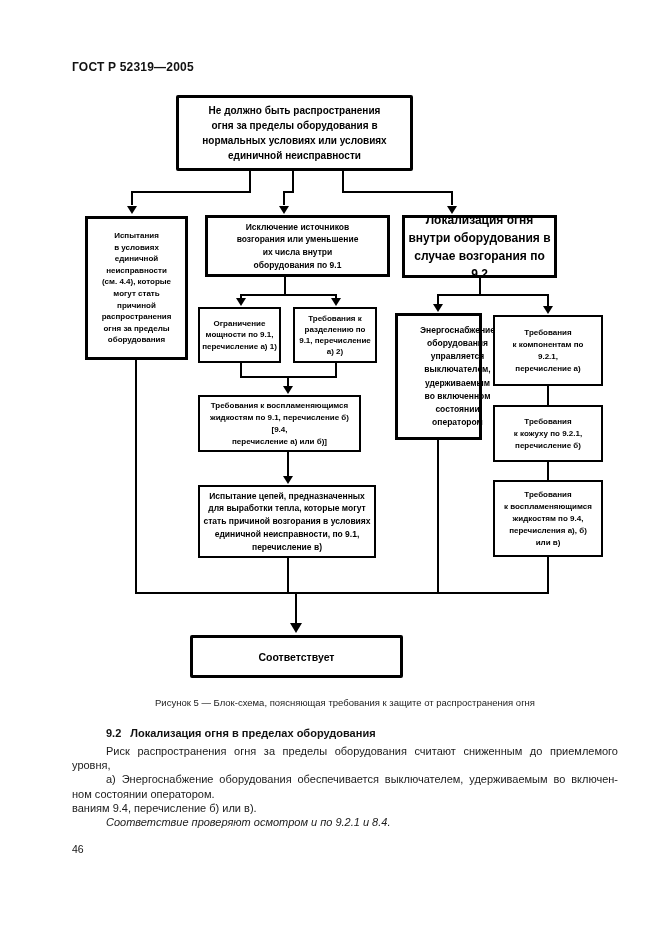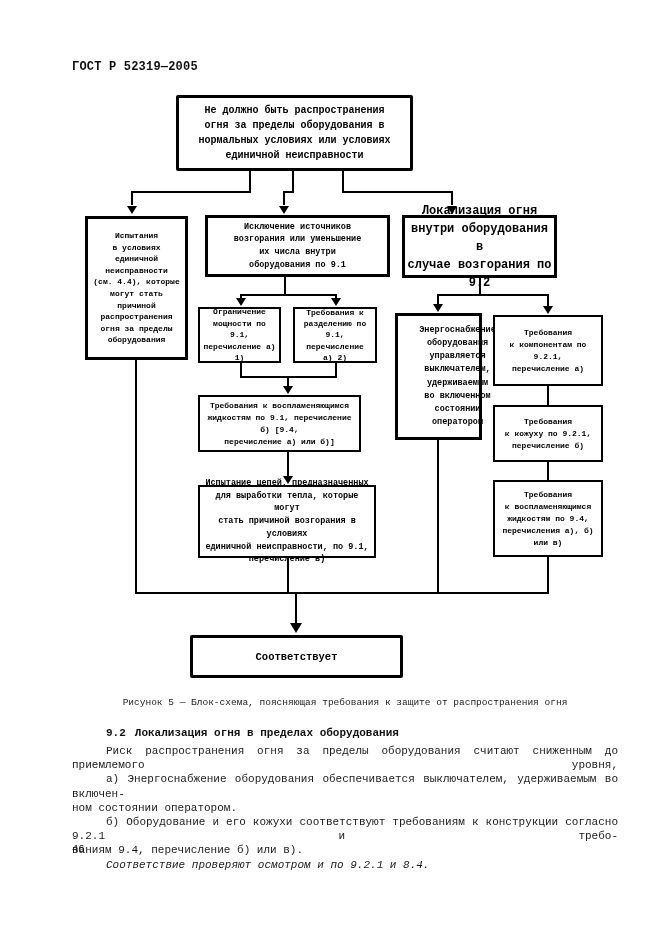--- a/index.html
+++ b/index.html
@@ -1,19 +1,19 @@
 <!DOCTYPE html>
 <html><head>
 <meta charset="utf-8">
 <style>
   html,body { margin:0; padding:0; background:#e8e8e8; }
   .page {
     position:relative; width:661px; height:936px; margin:0 auto;
     background:#ffffff; color:#111;
-    font-family:Liberation Mono, monospace;
+    font-family:Liberation Sans, sans-serif;
     overflow:hidden;
   }
   .doc-header {
     position:absolute; left:72px; top:60px;
     font-size:12px; font-weight:bold; letter-spacing:0.2px;
   }
   .flowchart { position:absolute; left:0; top:0; width:661px; height:936px; }
   .flowchart svg { position:absolute; left:0; top:0; }
   .fc-box {
     position:absolute; box-sizing:border-box;
@@ -165,20 +165,19 @@
 
   <div class="caption">Рисунок 5 — Блок-схема, поясняющая требования к защите от распространения огня</div>
 
   <div class="section">
     <div class="sec-heading">
       <span class="num">9.2</span><span>Локализация огня в пределах оборудования</span>
     </div>
     <div class="bodyline indent just">Риск распространения огня за пределы оборудования считают сниженным до приемлемого уровня,</div>
     <div class="bodyline indent just">а) Энергоснабжение оборудования обеспечивается выключателем, удерживаемым во включен-</div>
     <div class="bodyline">ном состоянии оператором.</div>
-    <div class="bodyline indent just">б) Оборудование и его кожухи соответствуют требованиям к конструкции согласно 9.2.1 и требо-</div>
     <div class="bodyline">ваниям 9.4, перечисление б) или в).</div>
     <div class="bodyline indent italic">Соответствие проверяют осмотром и по 9.2.1 и 8.4.</div>
   </div>
 
   <div class="page-number">46</div>
 
 </div>
 
 </body></html>

